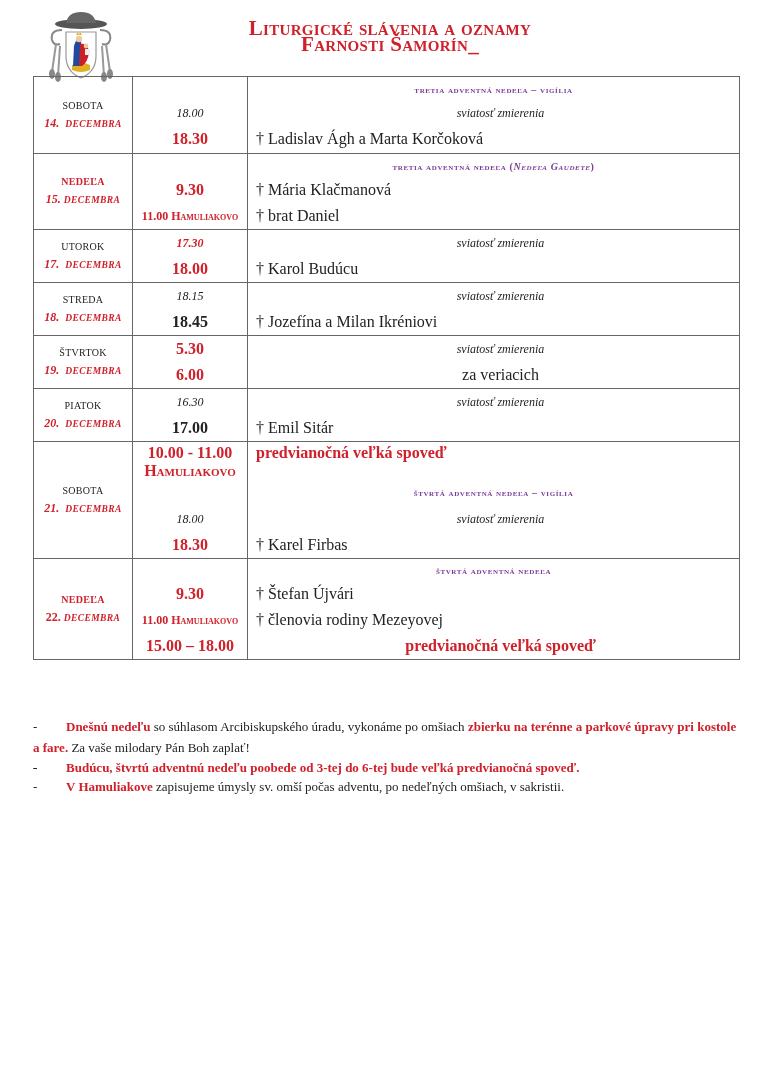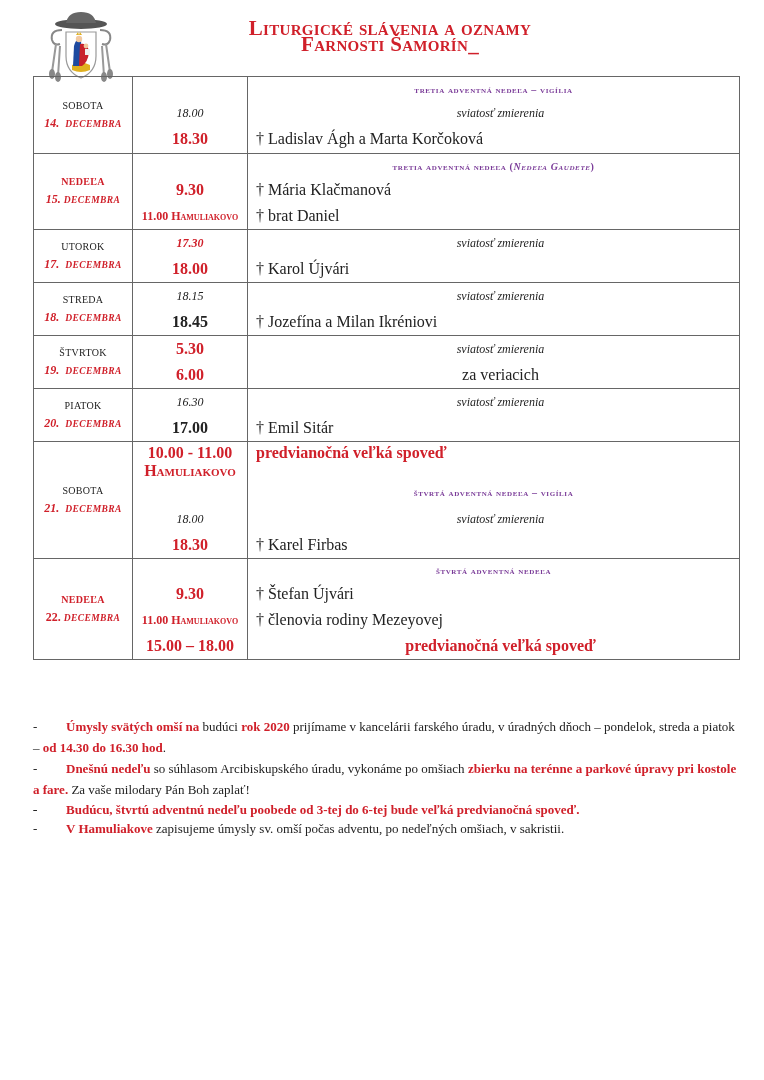--- a/index.html
+++ b/index.html
@@ -106,21 +106,21 @@
     <td class="day">
       <div class="dayname">UTOROK</div>
       <div class="date"><span>17.</span>&nbsp; <span class="month">DECEMBRA</span></div>
     </td>
     <td class="times">
       <div class="line ital red bold">17.30</div>
       <div class="line red bold">18.00</div>
     </td>
     <td>
       <div class="line ital inten ind">sviatosť zmierenia</div>
-      <div class="line inten">† Karol Újvári</div>
+      <div class="line inten">† Karol Budúcu</div>
     </td>
   </tr>
 
   <tr style="height:53px">
     <td class="day">
       <div class="dayname">STREDA</div>
       <div class="date"><span>18.</span>&nbsp; <span class="month">DECEMBRA</span></div>
     </td>
     <td class="times">
       <div class="line ital">18.15</div>
@@ -199,23 +199,20 @@
       <div class="line inten">† Štefan Újvári</div>
       <div class="line inten">† členovia rodiny Mezeyovej</div>
       <div class="line red bold inten ind">predvianočná veľká spoveď</div>
     </td>
   </tr>
 </tbody>
   </table>
 
 <div class="notes">
   <div class="note wrap" style="text-indent:0;padding-left:0">
-    <span style="display:inline-block;width:33px">-</span><span class="red b">Úmysly svätých omší na</span><span> budúci </span><span class="red b">rok 2020</span><span> prijímame v kancelárii farského úradu, v úradných dňoch – pondelok, streda a piatok – </span><span class="red b">od 14.30 do 16.30 hod</span><span>.</span>
-  </div>
-  <div class="note wrap" style="text-indent:0;padding-left:0">
     <span style="display:inline-block;width:33px">-</span><span class="red b">Dnešnú nedeľu</span><span> so súhlasom Arcibiskupského úradu, vykonáme po omšiach </span><span class="red b">zbierku na terénne a parkové úpravy pri kostole a fare.</span><span> Za vaše milodary Pán Boh zaplať!</span>
   </div>
   <div class="note" style="line-height:19px">
     <span class="dash">-</span>
   </div>
   <div class="note" style="line-height:19px">
     <span class="dash">-</span><span class="red b">Budúcu, štvrtú adventnú nedeľu poobede od 3-tej do 6-tej bude veľká predvianočná spoveď.</span>
   </div>
   <div class="note" style="line-height:19px">
     <span class="dash">-</span><span class="red b">V Hamuliakove</span><span> zapisujeme úmysly sv. omší počas adventu, po nedeľných omšiach, v sakristii.</span>

